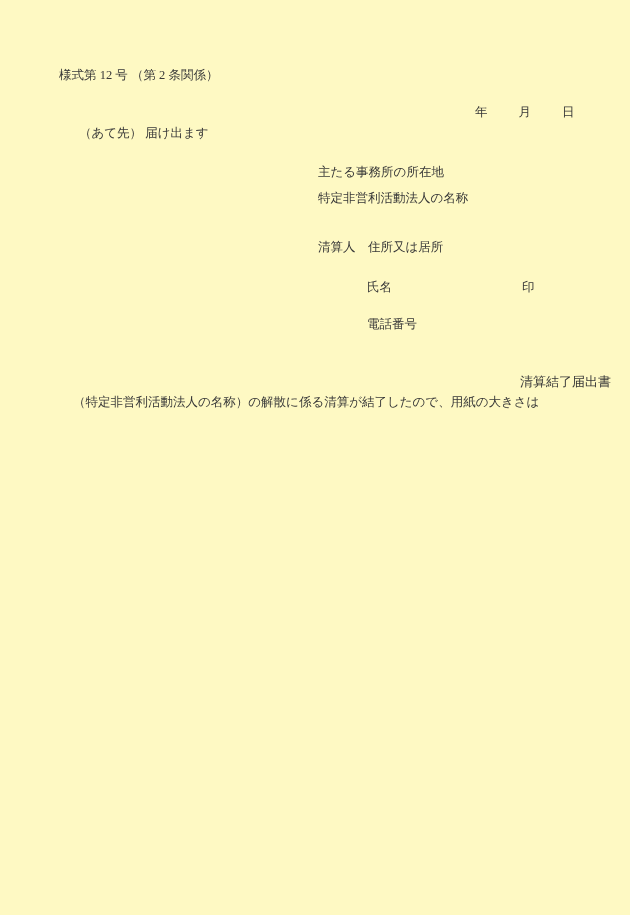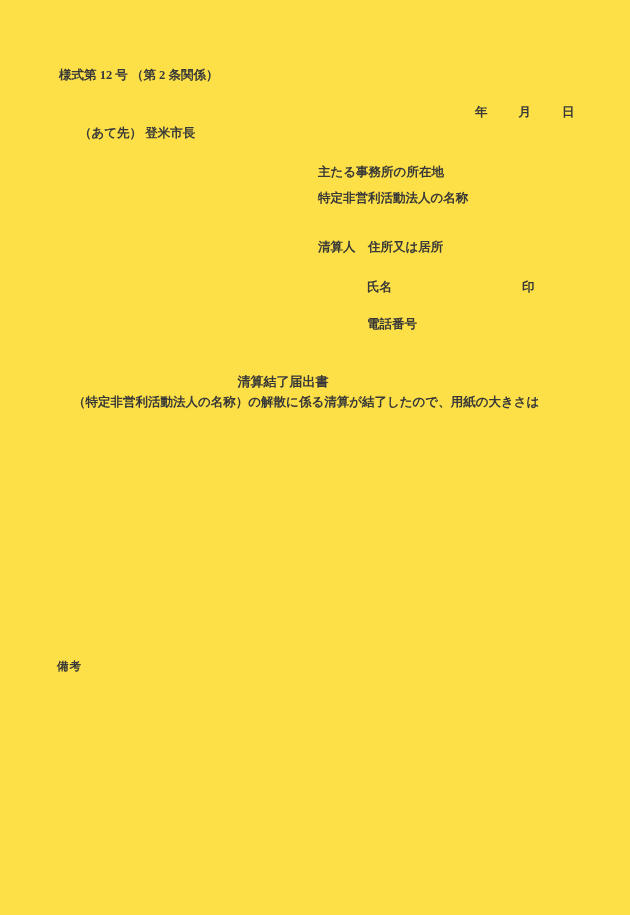--- a/index.html
+++ b/index.html
@@ -4,46 +4,46 @@
 <style>
   html, body {
     margin: 0;
     padding: 0;
     background: #fcfcfc;
   }
   .page {
     position: relative;
     width: 630px;
     height: 915px;
-    background: #fde047;
+    background: #fef9c3;
     color: #383838;
     font-family: "Liberation Serif", "DejaVu Serif", serif;
     font-size: 12.5px;
     line-height: 15px;
     overflow: hidden;
-    font-weight: bold;
   }
   .abs { position: absolute; white-space: nowrap; }
 
   .form-number   { left: 59px;  top: 68px; }
   .date-line     { left: 475px; top: 105px; display: inline-flex; gap: 31px; }
   .addressee     { left: 79px;  top: 126px; }
 
   .office-label     { left: 318px; top: 165px; }
   .corp-label       { left: 318px; top: 191px; }
   .liquidator-label { left: 318px; top: 240px; }
   .name-label       { left: 367px; top: 280px; }
   .seal-label       { left: 522px; top: 280px; }
   .phone-label      { left: 367px; top: 317px; }
 
   .doc-title {
     left: 0; top: 374px; width: 566px;
-    text-align: center;
+    text-align: right;
     font-size: 13px;
     white-space: nowrap;
+    padding-left: 45px;
   }
   .body-text {
     left: 57px; top: 393px; width: 525px;
     line-height: 18px;
     white-space: nowrap;
   }
   .body-line1 { margin-left: 16px; }
 
   .remarks { left: 57px; top: 658px; font-size: 11.5px; line-height: 16.5px; }
   .remarks-heading { letter-spacing: 1px; }
@@ -56,37 +56,36 @@
 <div class="page">
 
   <div class="abs form-number">様式第 12 号 （第 2 条関係）</div>
 
   <div class="abs date-line">
     <span>年</span>
     <span>月</span>
     <span>日</span>
   </div>
 
-  <div class="abs addressee">（あて先） 登米市長</div>
+  <div class="abs addressee">（あて先） 届け出ます</div>
 
   <div class="abs office-label">主たる事務所の所在地</div>
 
   <div class="abs corp-label">特定非営利活動法人の名称</div>
 
   <div class="abs liquidator-label">清算人　住所又は居所</div>
 
   <div class="abs name-label">氏名</div>
 
   <div class="abs seal-label">印</div>
 
   <div class="abs phone-label">電話番号</div>
 
   <div class="abs doc-title">清算結了届出書</div>
 
   <div class="abs body-text">
     <div class="body-line1">（特定非営利活動法人の名称）の解散に係る清算が結了したので、用紙の大きさは</div>
   </div>
 
   <div class="abs remarks">
-    <div class="remarks-heading">備考</div>
   </div>
 
 </div>
 
 </body></html>

